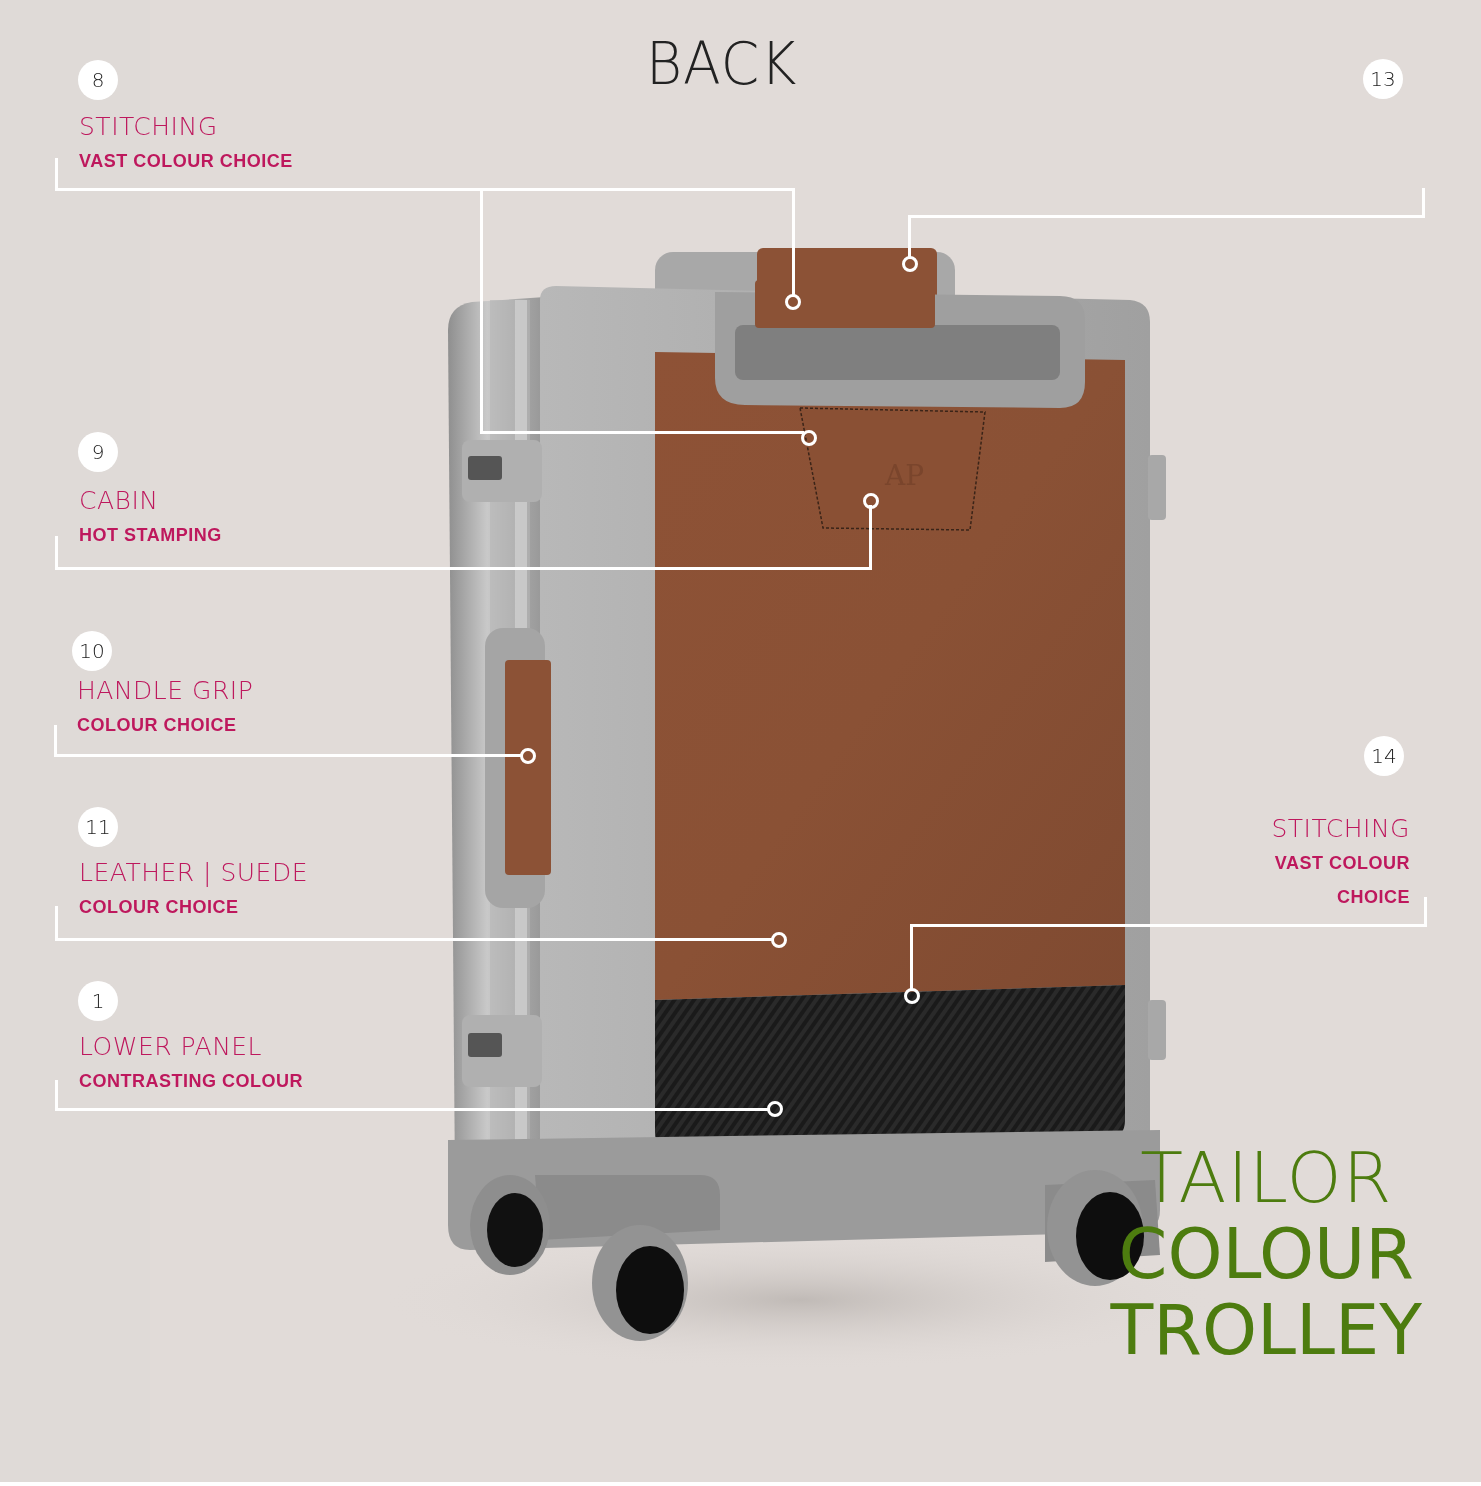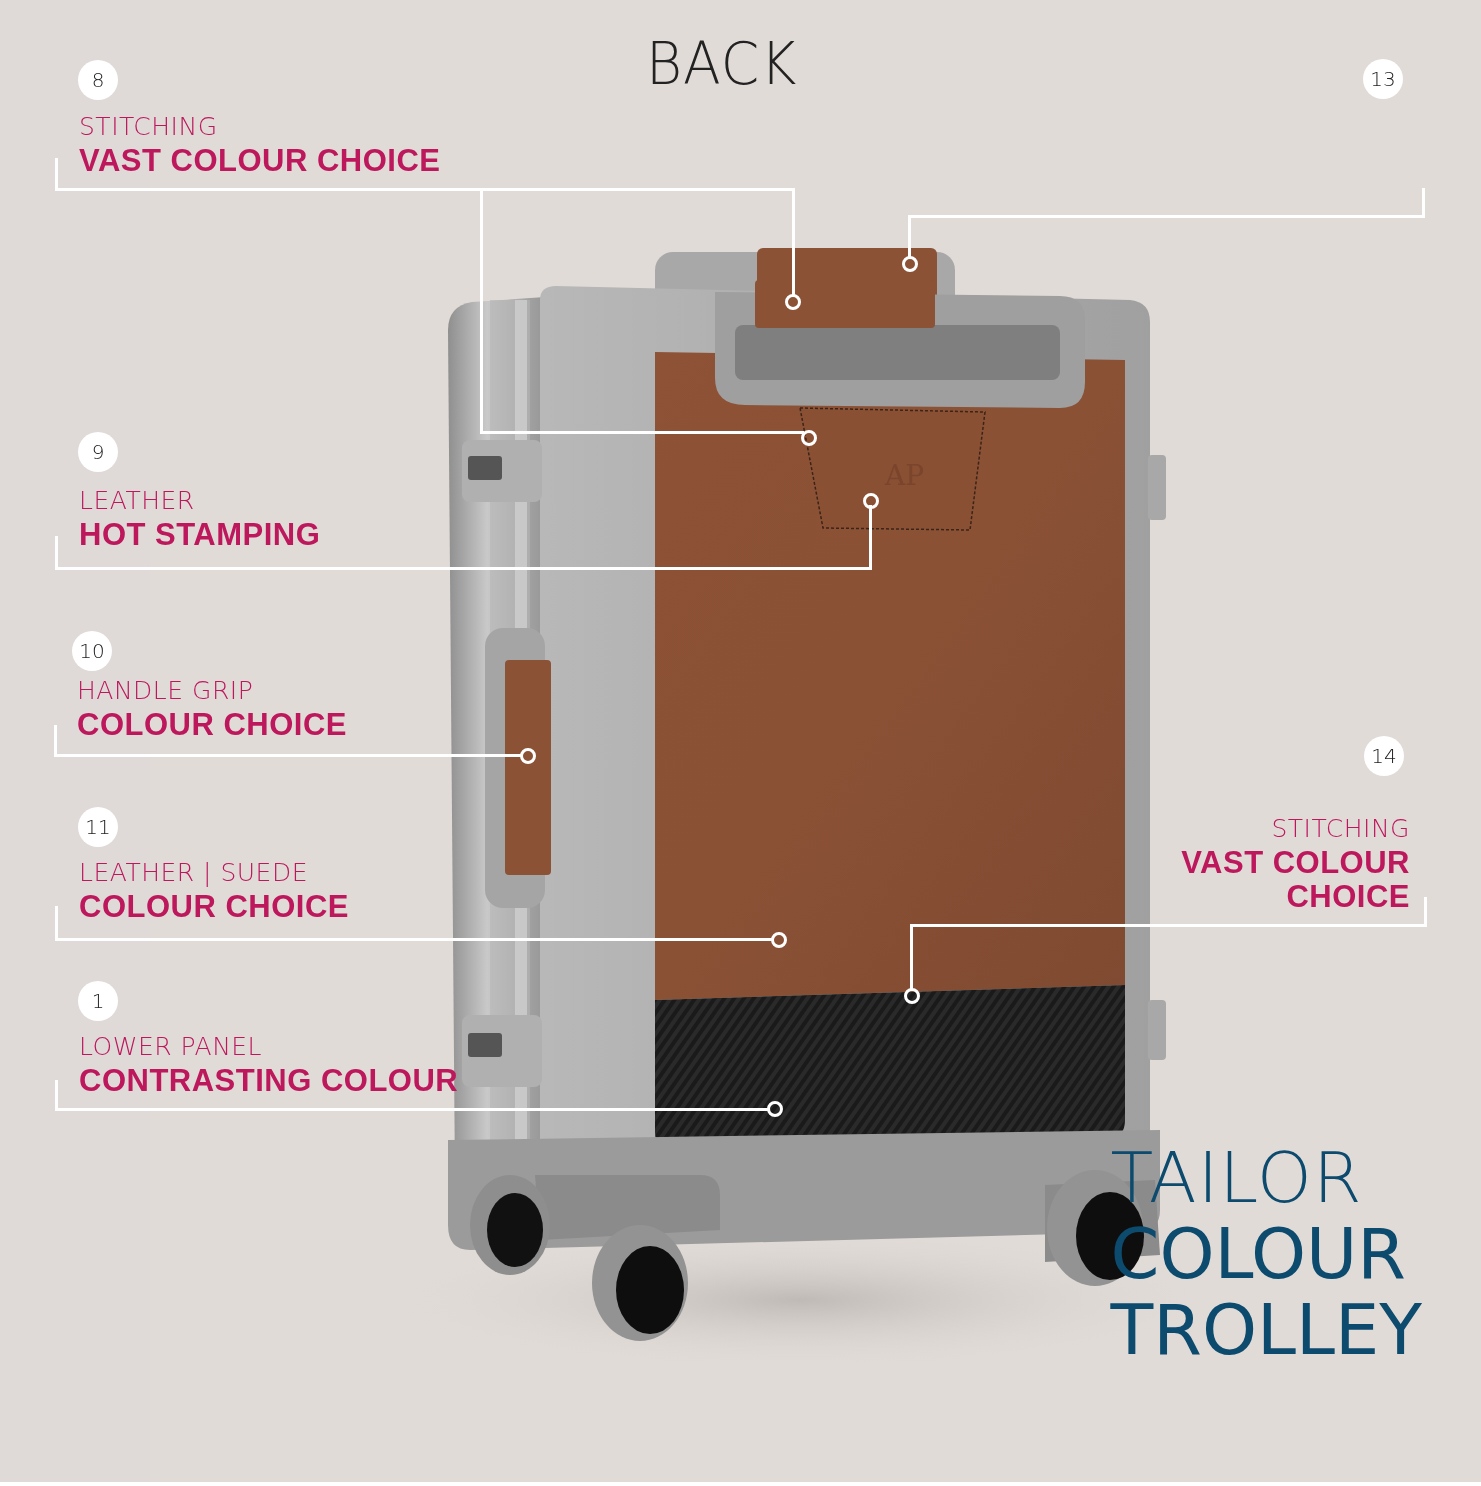--- a/index.html
+++ b/index.html
@@ -8,27 +8,27 @@
   .canvas { position:absolute; left:0; top:0; width:1481px; height:1482px; background:#e1dbd8; overflow:hidden; }
   .canvas::before { content:""; position:absolute; left:0; top:0; width:150px; height:100%; background:#dfdad7; }
 
   .title-back { position:absolute; left:646px; top:30px; font-size:58px; font-weight:300; letter-spacing:1px;
                 color:#222; font-family:"DejaVu Sans", sans-serif; font-weight:200; transform:scaleX(0.95); transform-origin:left; }
 
   .num { position:absolute; width:40px; height:40px; border-radius:50%; background:#fff; color:#222;
          font-size:20px; display:flex; align-items:center; justify-content:center; font-family:"DejaVu Sans", sans-serif; font-weight:200; }
   .lbl { position:absolute; font-size:27px; color:#be185d; letter-spacing:0.5px; line-height:34px; white-space:nowrap; }
   .lbl .thin { font-family:"DejaVu Sans", sans-serif; font-weight:200; display:block; font-size:25px; }
-  .lbl .bold { font-weight:bold; display:block; font-size:31px; }
+  .lbl .bold { font-weight:bold; display:block; font-size:18px; }
   .lbl.right { text-align:right; }
 
   .ln { position:absolute; background:#ffffff; }
   .dot { position:absolute; width:10px; height:10px; border:3px solid #fff; border-radius:50%; background:transparent; }
 
-  .big { position:absolute; right:59px; text-align:left; color:#0c4a6e; font-family:"DejaVu Sans", sans-serif; line-height:76px; }
+  .big { position:absolute; right:59px; text-align:center; color:#4d7c0f; font-family:"DejaVu Sans", sans-serif; line-height:76px; }
   .big .l1, .big .l2 { display:block; font-size:70px; font-weight:200; letter-spacing:1px; }
   .big .l3, .big .l4 { display:block; font-size:70px; font-weight:normal; }
 
   
   .suit { position:absolute; }
 </style>
 </head>
 <body>
 
 <div class="canvas">
@@ -123,21 +123,21 @@
   <div class="dot" style="left:801px;top:430px"></div>
 
   <div class="num" style="left:1363px;top:59px">13</div>
   <div class="ln" style="left:1422px;top:188px;width:3px;height:30px"></div>
   <div class="ln" style="left:908px;top:215px;width:517px;height:3px"></div>
   <div class="ln" style="left:908px;top:215px;width:3px;height:42px"></div>
   <div class="dot" style="left:902px;top:256px"></div>
 
   <div class="num" style="left:78px;top:432px">9</div>
   <div class="lbl" style="left:79px;top:484px">
-    <span class="thin">LEATHER</span>
+    <span class="thin">CABIN</span>
     <span class="bold">HOT STAMPING</span>
   </div>
   <div class="ln" style="left:55px;top:536px;width:3px;height:34px"></div>
   <div class="ln" style="left:55px;top:567px;width:817px;height:3px"></div>
   <div class="ln" style="left:869px;top:505px;width:3px;height:65px"></div>
   <div class="dot" style="left:863px;top:493px"></div>
 
   <div class="num" style="left:72px;top:631px">10</div>
   <div class="lbl" style="left:77px;top:674px">
     <span class="thin">HANDLE GRIP</span>

